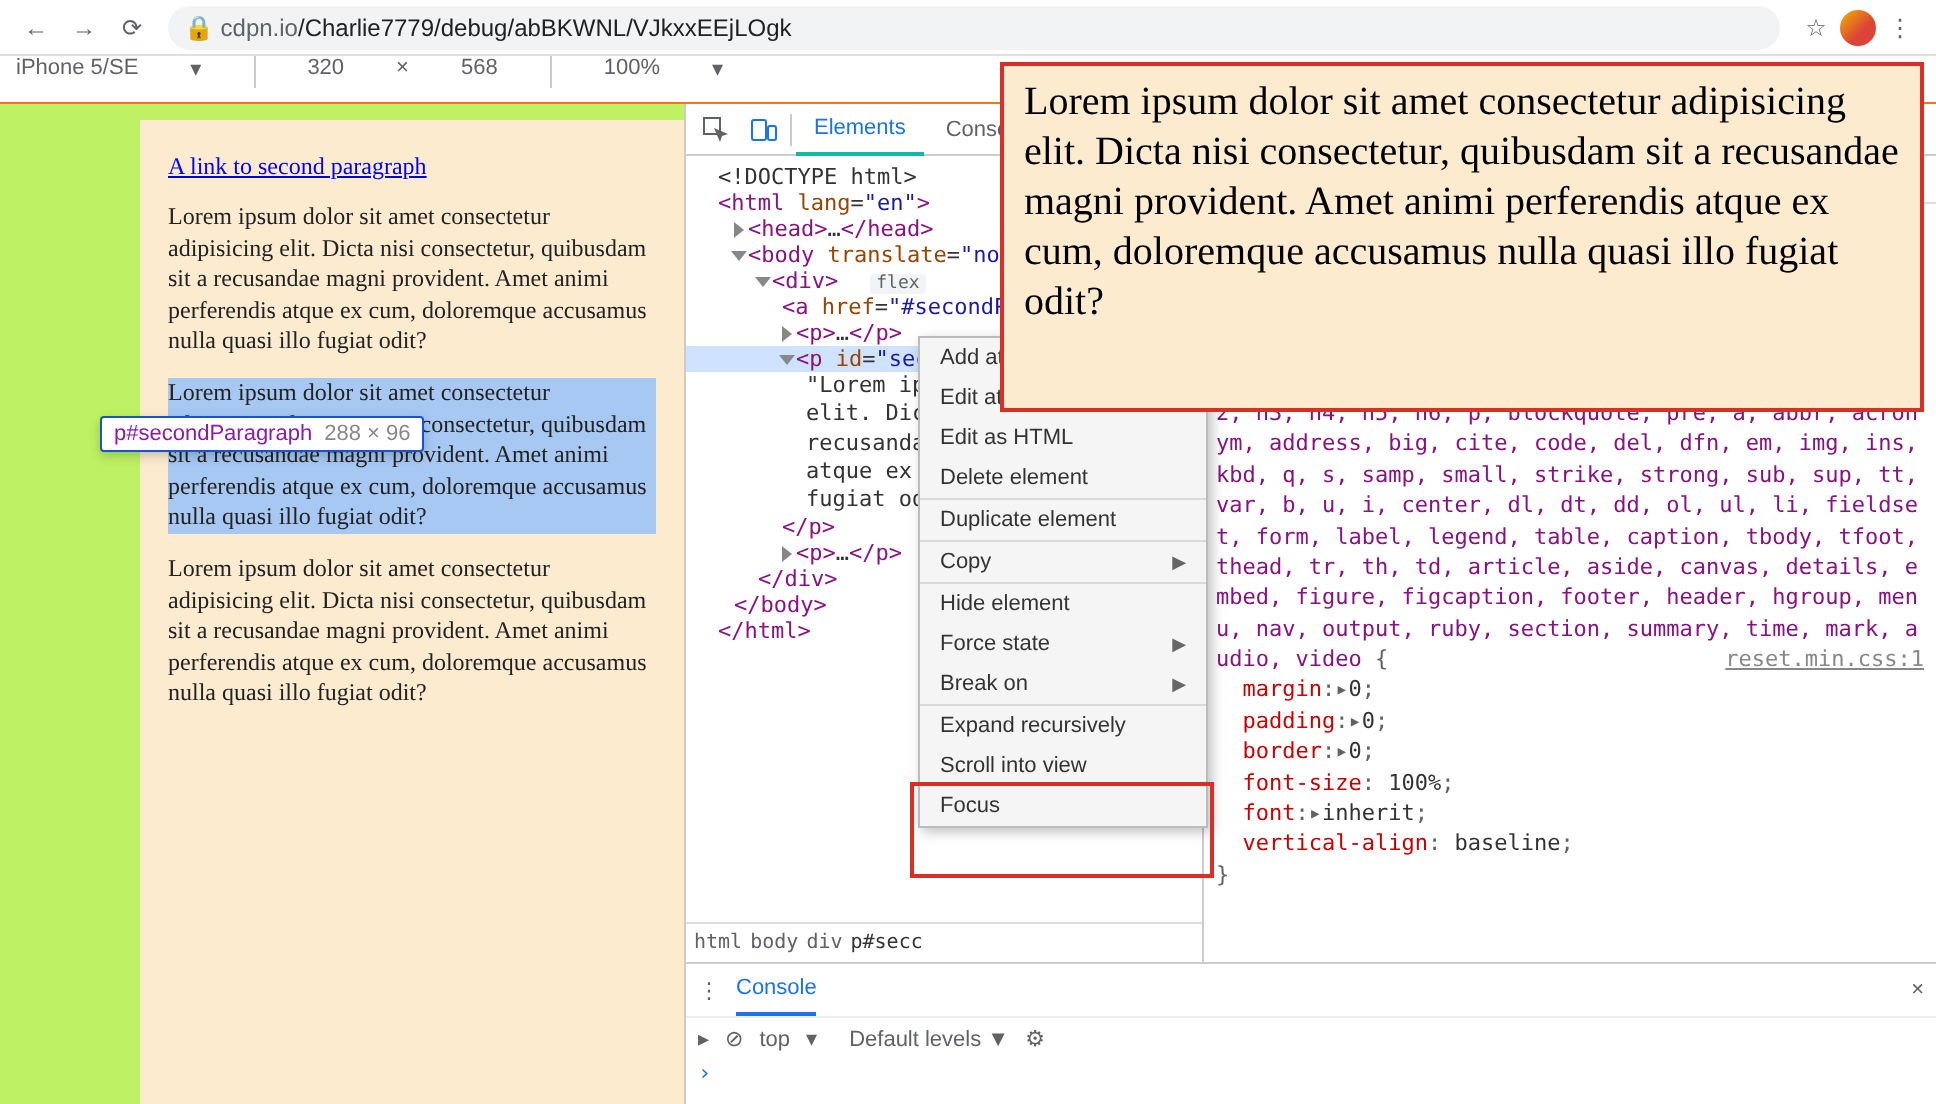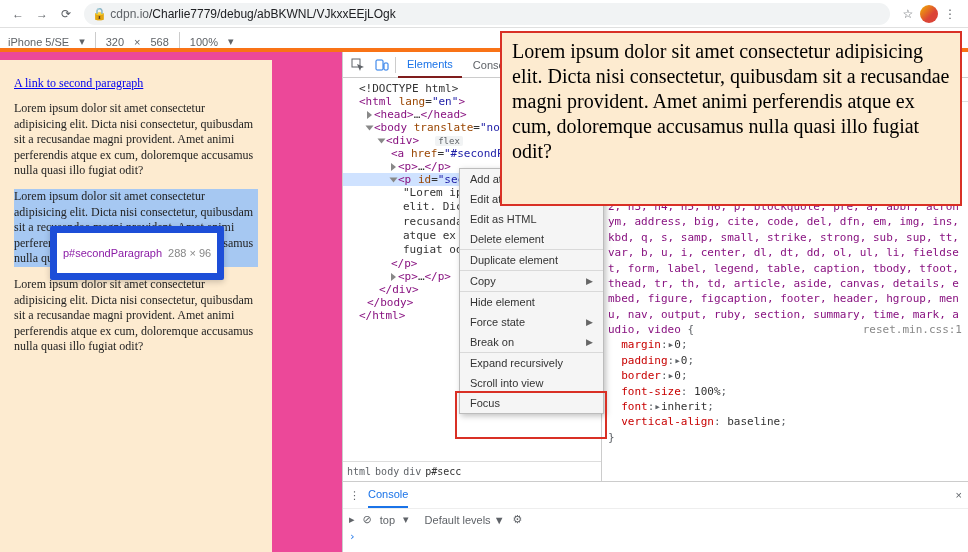--- a/index.html
+++ b/index.html
@@ -2,56 +2,56 @@
 <html><head>
 <meta charset="utf-8">
 <style>
 *{box-sizing:border-box;margin:0;padding:0}
 body{font-family:Arial,Helvetica,sans-serif;font-size:12px;background:#fff;color:#333;width:968px;height:552px;overflow:hidden;position:relative}
 .toolbar{height:28px;display:flex;align-items:center;padding:0 6px;border-bottom:1px solid #e0e0e0;background:#fff}
 .tb-ico{width:24px;height:24px;display:flex;align-items:center;justify-content:center;border-radius:12px;color:#5f6368}
 .url-bar{flex:1;margin:0 6px;height:22px;display:flex;align-items:center;background:#f1f3f4;border-radius:11px;padding:0 8px;color:#5f6368;font-size:12px}
 .url-bar .path{color:#202124}
 .avatar{width:18px;height:18px;border-radius:50%;background:linear-gradient(135deg,#f4b400,#db4437 60%)}
-.dev-row{height:24px;display:flex;align-items:flex-end;padding:0 8px;border-bottom:4px solid #f97316;font-size:11px;color:#5f6368;gap:10px}
+.dev-row{height:24px;display:flex;align-items:flex-start;padding:0 8px;border-bottom:1px solid #f97316;font-size:11px;color:#5f6368;gap:26px}
 .dev-row .sep{border-left:1px solid #ccc;height:16px}
 .main{display:flex;height:500px}
-.page-col{width:342px;background:#ec4899;display:flex;justify-content:flex-start;padding-top:8px;position:relative}
+.page-col{width:342px;background:#bef264;display:flex;justify-content:flex-end;padding-top:8px;position:relative}
 .phone{width:272px;background:#fdebd0;padding:16px 14px;font-family:'Times New Roman',serif;font-size:12px;color:#222}
 .phone a{color:#0000ee;text-decoration:underline}
 .phone p{margin-top:10px;line-height:1.3}
 .hl{background:#a6c8f2}
-.tip{position:absolute;left:50px;top:174px;background:#fff;border:7px solid #1d4ed8;box-shadow:0 2px 6px rgba(0,0,0,.2);font-size:11px;padding:14px 6px;border-radius:2px;font-family:Arial;color:#333}
+.tip{position:absolute;left:50px;top:156px;background:#fff;border:1px solid #1d4ed8;box-shadow:0 2px 6px rgba(0,0,0,.2);font-size:11px;padding:2px 6px;border-radius:2px;font-family:Arial;color:#333}
 .tip .k{color:#8a1ba5}
 .tip .dim{color:#888;margin-left:6px}
 .dt-col{flex:1;display:flex;flex-direction:column;border-left:1px solid #ccc;font-size:11px}
 .dt-tabs{height:26px;display:flex;align-items:center;border-bottom:1px solid #ccc;padding:0 4px;gap:2px}
 .dt-tabs .ico{width:22px;height:22px;display:flex;align-items:center;justify-content:center;color:#5f6368}
 .dt-tabs .tab{padding:0 9px;height:26px;display:flex;align-items:center;color:#5f6368}
-.dt-tabs .tab.active{color:#1a73e8;border-bottom:2px solid #7f1d1d}
+.dt-tabs .tab.active{color:#1a73e8;border-bottom:2px solid #14b8a6}
 .dt-body{flex:1;display:flex;min-height:0}
 .dom-pane{width:258px;font-family:Menlo,Consolas,monospace;font-size:11px;color:#333;padding:4px 0;position:relative;overflow:hidden}
 .dom-pane .ln{padding:0 4px 0 16px;white-space:nowrap}
 .dom-pane .ind1{padding-left:24px}.dom-pane .ind2{padding-left:36px}.dom-pane .ind3{padding-left:48px}.dom-pane .ind4{padding-left:60px}
 .tag{color:#881280}.attr{color:#994500}.val{color:#1a1aa6}.txt{color:#333}
 .tri{display:inline-block;width:0;height:0;border-top:4px solid transparent;border-bottom:4px solid transparent;border-left:5px solid #888;margin-right:2px;vertical-align:middle}
 .tri.open{transform:rotate(90deg)}
 .sel{background:#cfe2ff}
 .badge-flex{background:#f1f3f4;color:#5f6368;font-size:9px;padding:0 3px;border-radius:2px;margin-left:16px}
 .crumbs{height:20px;border-top:1px solid #ddd;display:flex;align-items:center;padding:0 4px;gap:4px;font-size:10px;color:#5f6368;font-family:Menlo,Consolas,monospace}
 .crumbs .cur{color:#333}
 .red-box{border:2px solid #d93025}
 .styles-pane{flex:1;border-left:1px solid #ccc;overflow:hidden;position:relative;font-family:Menlo,Consolas,monospace;font-size:11px}
 .styles-tabs{height:24px;border-bottom:1px solid #ddd;display:flex;align-items:center;padding:0 6px;gap:10px;color:#5f6368;font-family:Arial}
 .styles-tabs .t.active{color:#1a73e8;border-bottom:2px solid #1a73e8;height:24px;display:flex;align-items:center}
 .styles-body{padding:4px 6px;color:#5f6368;line-height:1.4}
 .styles-body .sel-name{color:#881280}
 .styles-body .prop{color:#c80000}
 .styles-body .pval{color:#333}
-.styles-body .link{color:#888;float:right;}
+.styles-body .link{color:#888;float:right;text-decoration:underline}
 .styles-body .rule{margin-top:4px;border-top:1px solid #eee;padding-top:2px}
 .drawer{border-top:1px solid #ccc}
 .drawer-tabs{height:26px;display:flex;align-items:center;padding:0 6px;gap:8px;font-family:Arial;color:#5f6368}
 .drawer-tabs .tab.active{color:#1a73e8;border-bottom:2px solid #1a73e8;height:26px;display:flex;align-items:center}
 .drawer-tabs .spacer{flex:1}
 .drawer-bar{height:22px;display:flex;align-items:center;padding:0 6px;gap:8px;color:#5f6368;border-top:1px solid #eee;font-family:Arial}
 .drawer-input{height:22px;padding:0 6px;color:#1a73e8;font-family:Menlo,Consolas,monospace}
 .ctx{position:absolute;left:459px;top:168px;width:145px;background:#f5f5f5;border:1px solid #bcbcbc;box-shadow:2px 2px 6px rgba(0,0,0,.25);font-size:11px;color:#333;z-index:30}
 .ctx .item{padding:4px 10px;display:flex;justify-content:space-between;align-items:center}
 .ctx .item.sep{border-top:1px solid #d9d9d9}

